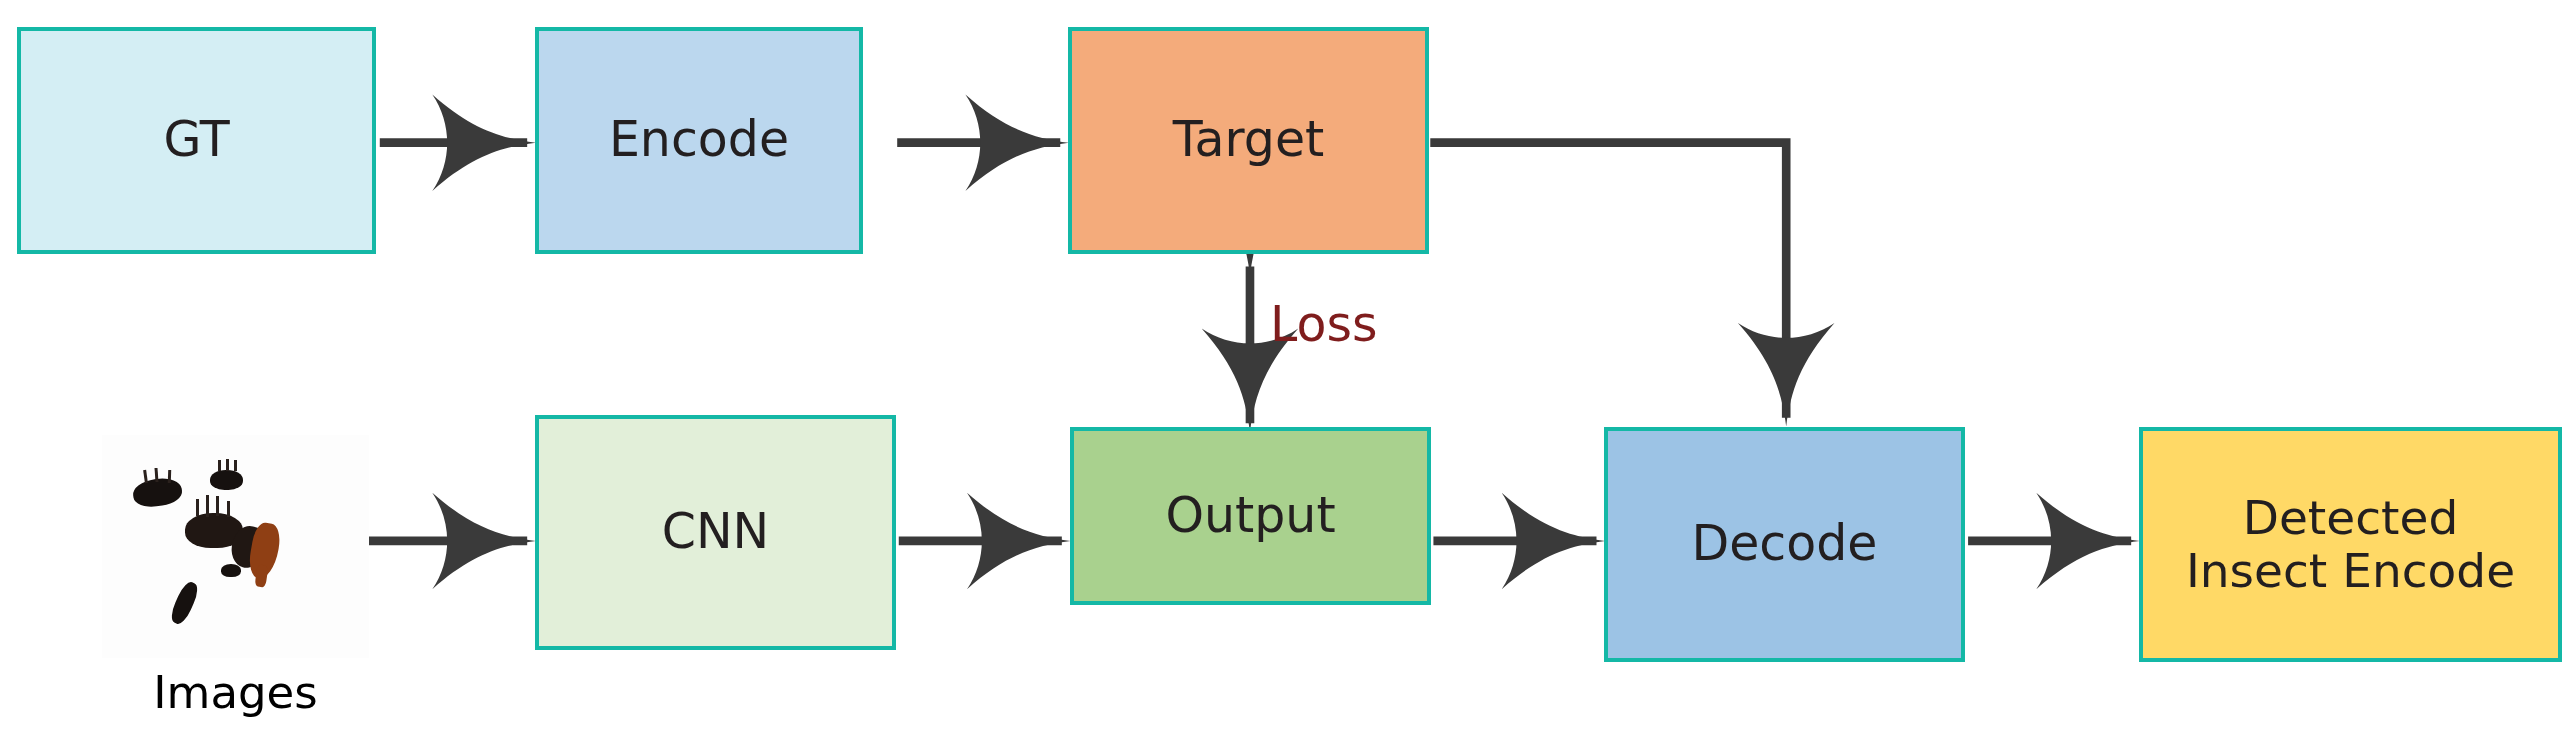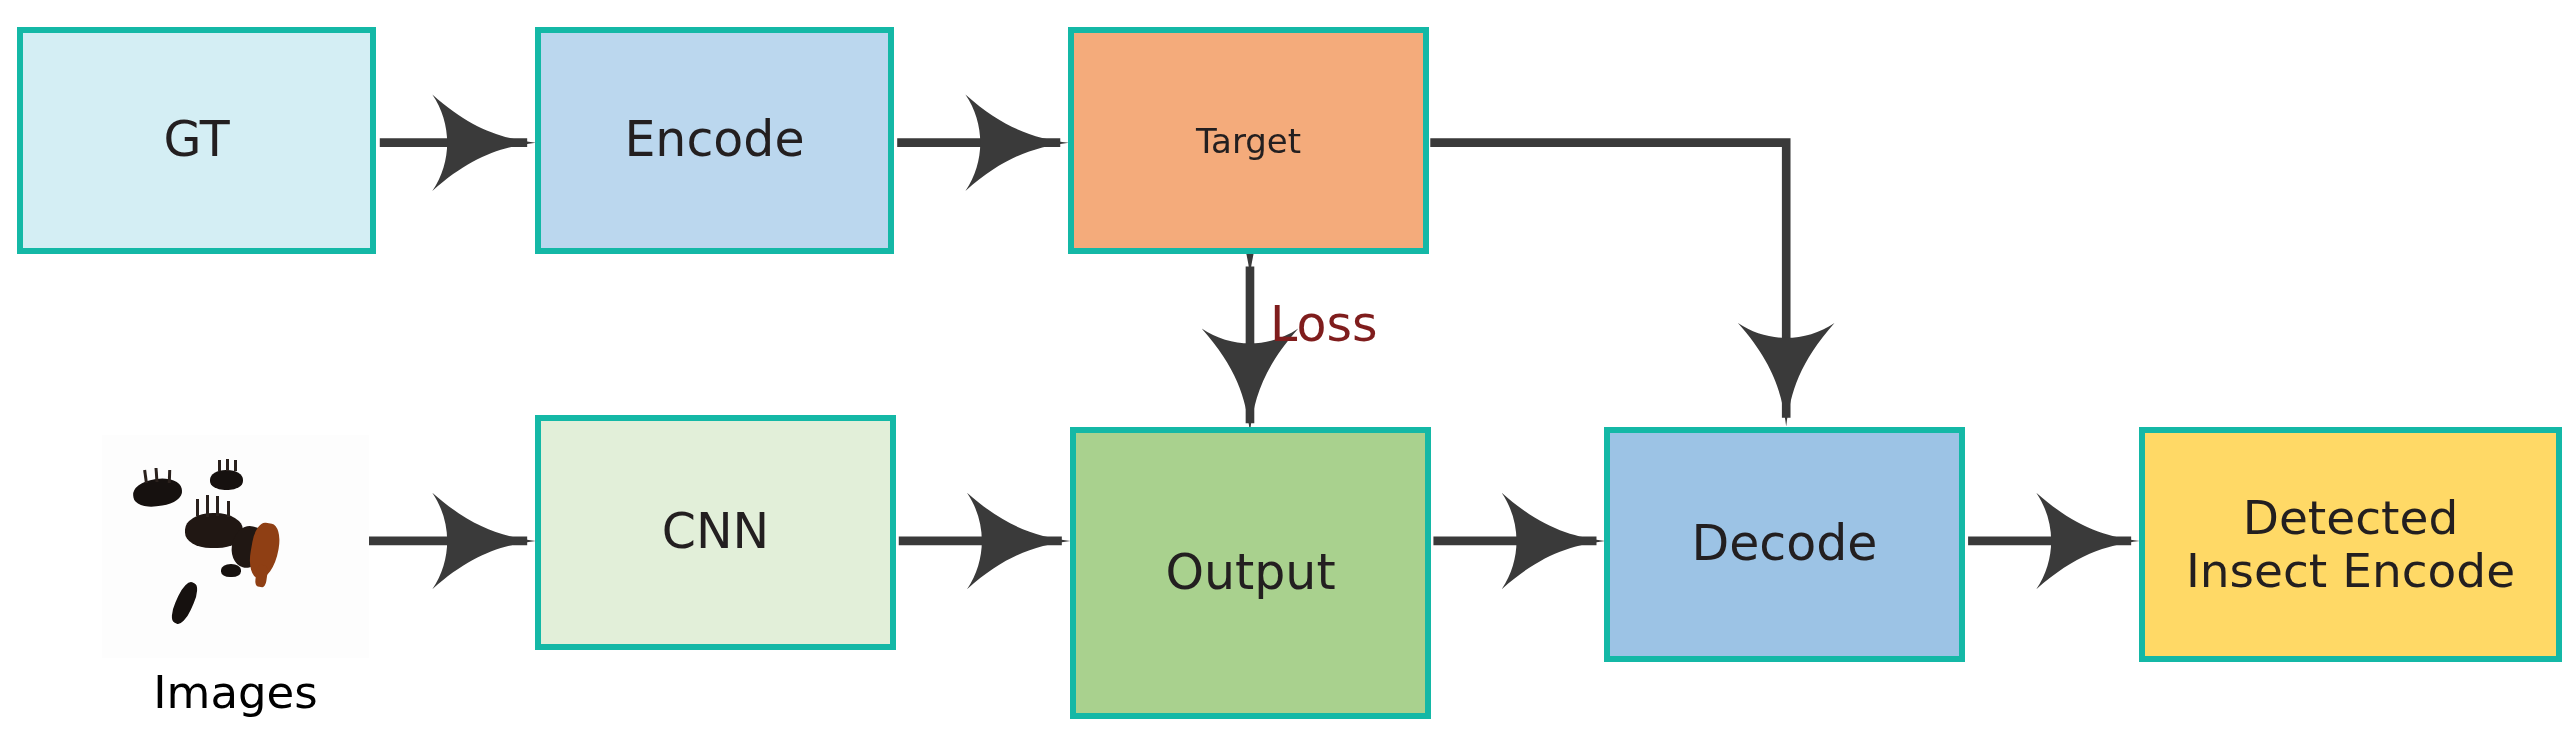--- a/index.html
+++ b/index.html
@@ -21,21 +21,21 @@
     position: absolute;
     left: 0;
     top: 0;
     width: 2576px;
     height: 733px;
     pointer-events: none;
   }
   .node {
     position: absolute;
     box-sizing: border-box;
-    border: 6px solid #14b8a6;
+    border: 4px solid #14b8a6;
     display: flex;
     align-items: center;
     justify-content: center;
     text-align: center;
     color: #231f20;
     font-family: "DejaVu Sans", sans-serif;
     line-height: 1.12;
   }
   .node .node-label {
     display: block;
@@ -43,37 +43,37 @@
     padding: 0 6.3px;
     box-sizing: border-box;
   }
   
   #node-gt {
     left: 17px;  top: 27.4px;  width: 359px; height: 227px;
     background: #d4eef4;
     font-size: 49px;
   }
   #node-encode {
-    left: 535px; top: 27.4px;  width: 359px; height: 227px;
+    left: 535px; top: 27.4px;  width: 328px; height: 227px;
     background: #bbd7ee;
     font-size: 49px;
   }
   #node-target {
     left: 1068px; top: 27.4px; width: 361px; height: 227px;
     background: #f4ab7b;
-    font-size: 34px;
+    font-size: 49px;
   }
   
   #node-cnn {
     left: 535px;  top: 415px; width: 361px; height: 235px;
     background: #e2efd9;
     font-size: 49px;
   }
   #node-output {
-    left: 1070px; top: 427px; width: 361px; height: 292px;
+    left: 1070px; top: 427px; width: 361px; height: 178px;
     background: #a9d18e;
     font-size: 49px;
   }
   #node-decode {
     left: 1604px; top: 427px; width: 361px; height: 235px;
     background: #9cc3e5;
     font-size: 49px;
     justify-content: flex-end;
   }
   #node-detected {

